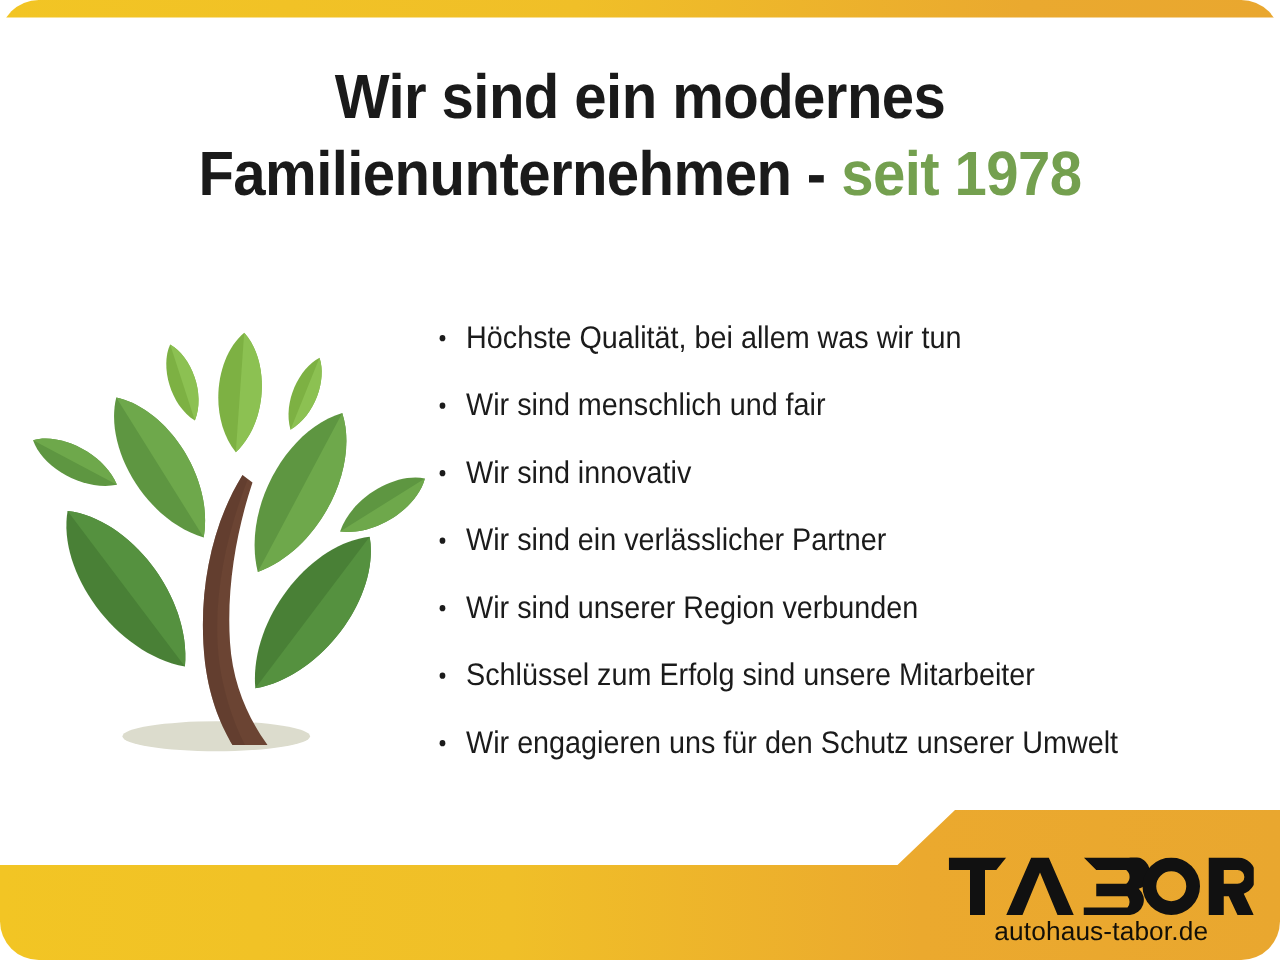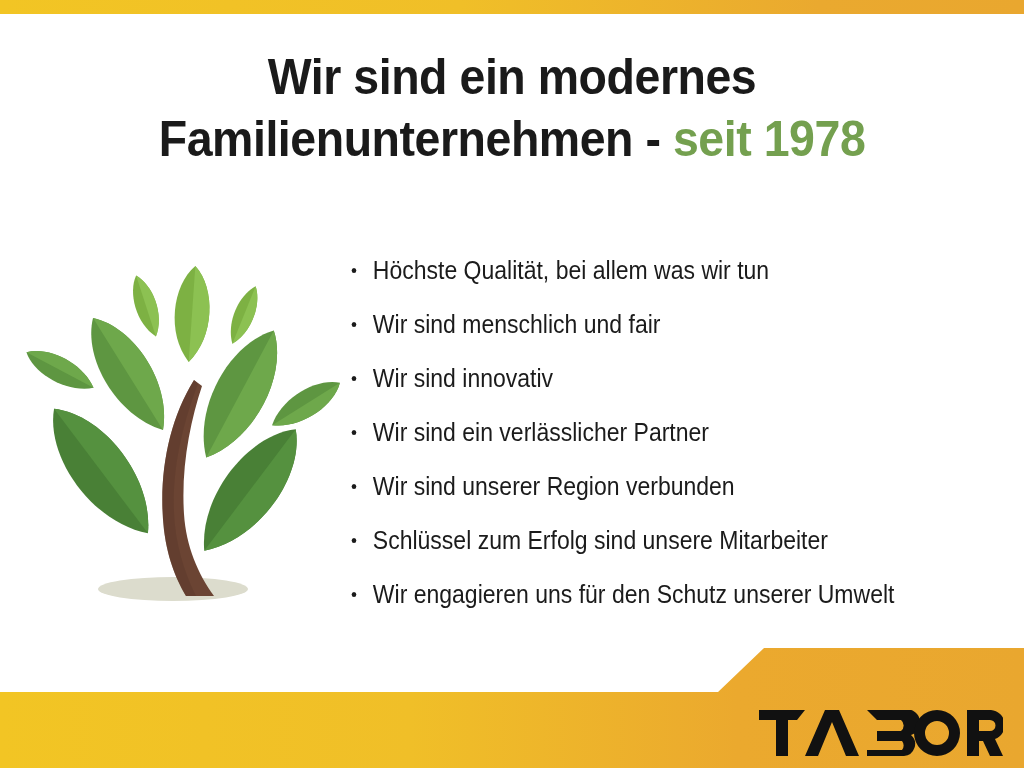--- a/index.html
+++ b/index.html
@@ -9,20 +9,21 @@
   }
   body {
     font-family: "Liberation Sans", sans-serif;
   }
   #slide {
     position: relative;
     width: 1024px;
     height: 768px;
     background: #ffffff;
     overflow: hidden;
+    border-radius: 31px;
   }
 
   
   .top-bar {
     position: absolute;
     left: 0;
     top: 0;
     width: 1024px;
     height: 14px;
     background: linear-gradient(to right, #f2c524 0%, #f0bf28 45%, #eaa92f 80%, #e9a72f 100%);
@@ -229,16 +230,17 @@
           <path d="M144,0 H108 L118,10 H142 A7,7 0 0 1 142,21 H118 L118,31 H143 A7,7 0 0 1 143,40 H108 L108,46 H145
                    A12,12 0 0 0 152,25 A12,12 0 0 0 144,0 Z"></path>
 
           <path d="M178,0 A23,23 0 1 0 178,46 A23,23 0 1 0 178,0 Z
                    M178,11 A12,12 0 1 1 178,35 A12,12 0 1 1 178,11 Z" fill-rule="evenodd"></path>
 
           <path d="M208,0 H232 A15,15 0 0 1 236,29 L244,46 H231 L224,31 H220 V46 H208 Z
                    M220,10 V21 H231 A5.5,5.5 0 0 0 231,10 Z" fill-rule="evenodd"></path>
         </g>
       </svg>
+      <span class="logo-url">autohaus-tabor.de</span>
     </div>
   </div>
 
 </div>
 
 </body></html>

